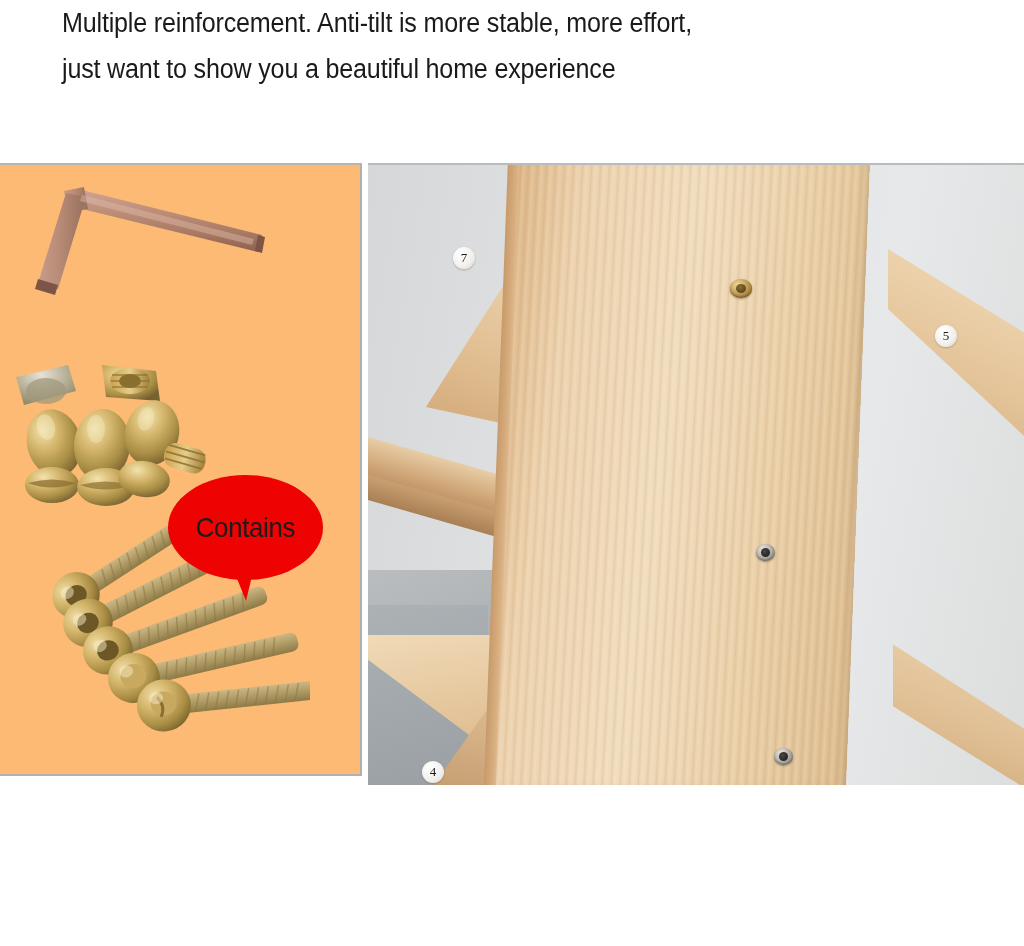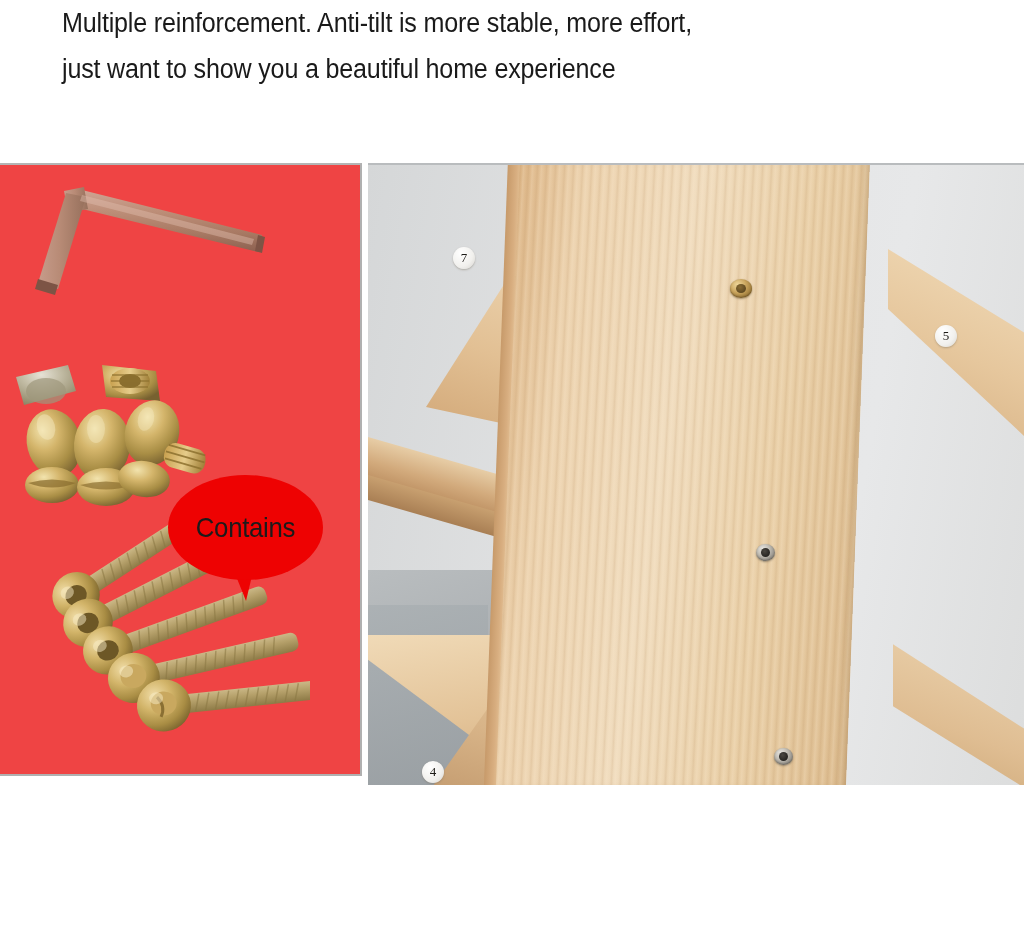--- a/index.html
+++ b/index.html
@@ -42,21 +42,21 @@
     height: 625px;
   }
 
   
   .parts-panel {
     position: absolute;
     left: 0px;
     top: 0px;
     width: 362px;
     height: 613px;
-    background: #ef4444;
+    background: #fdba74;
     border-top: 2px solid #b4b4b4;
     border-right: 2px solid #b0b0b0;
     border-bottom: 2px solid #b0b0b0;
     box-sizing: border-box;
     overflow: hidden;
   }
 
   
   .allen-key {
     position: absolute;

